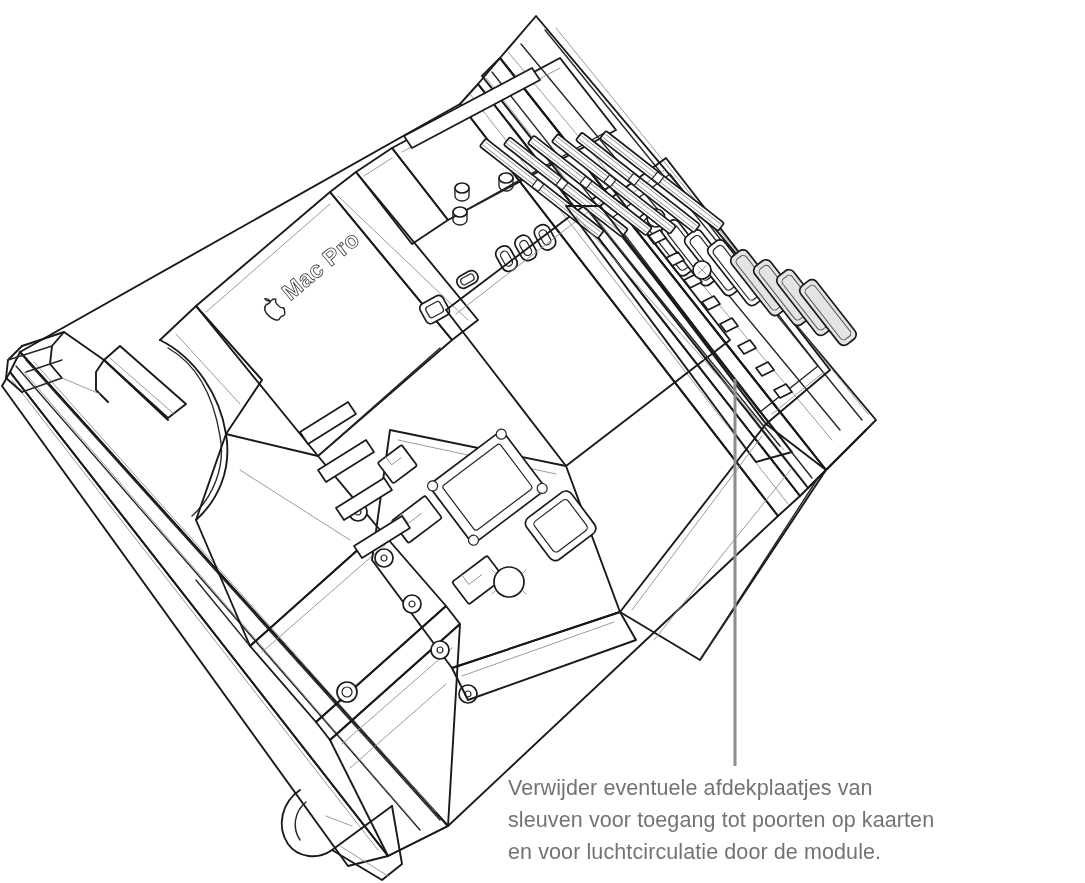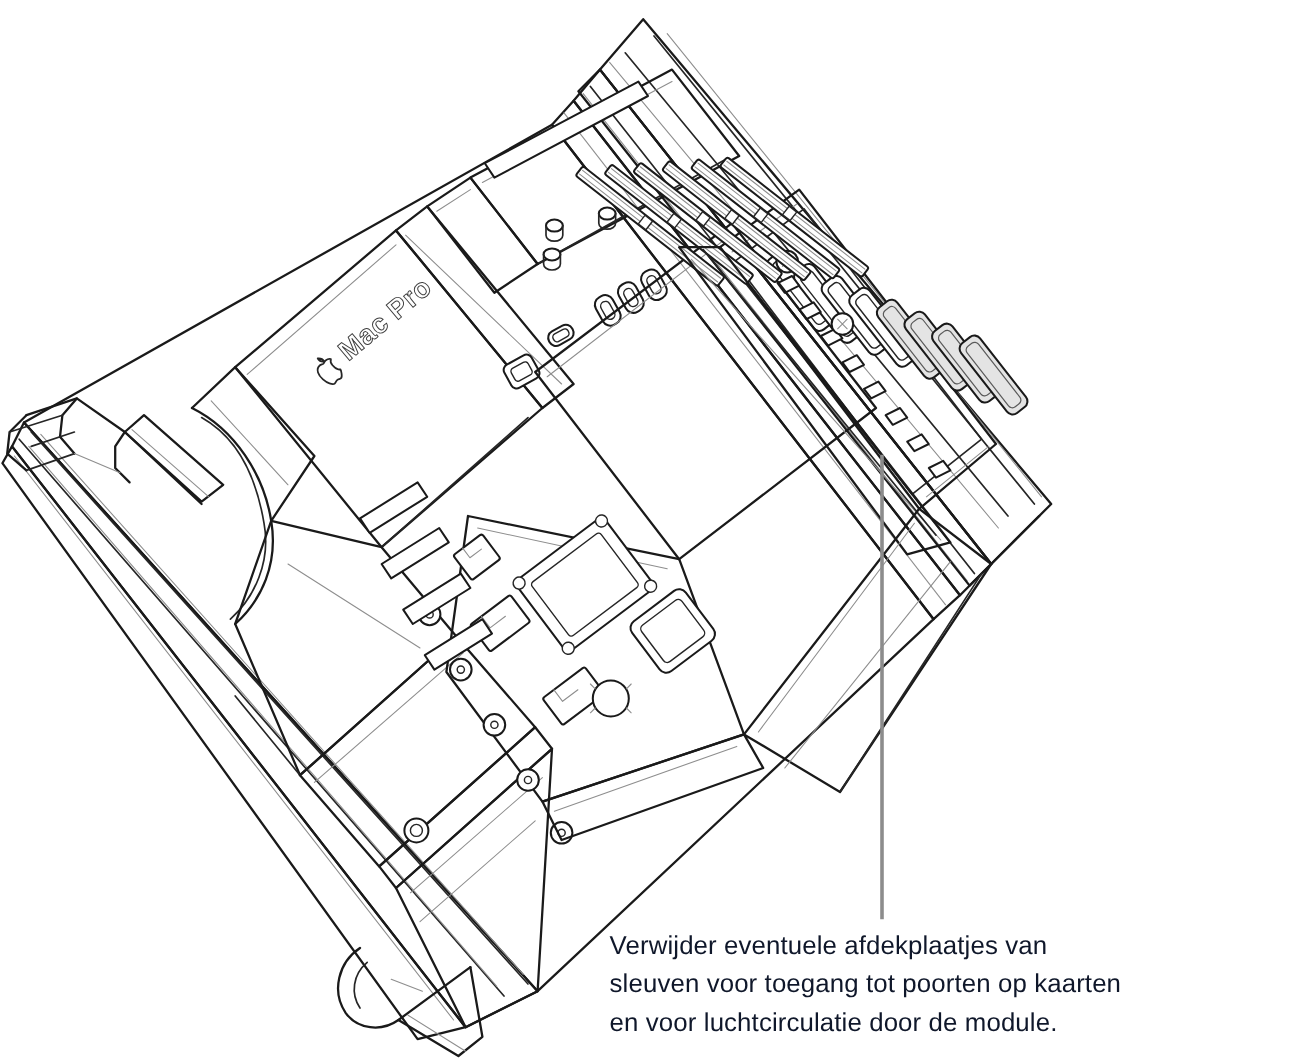--- a/index.html
+++ b/index.html
@@ -27,21 +27,21 @@
     width: 1085px;
     height: 883px;
   }
   .caption {
     position: absolute;
     left: 508px;
     top: 772px;
     width: 560px;
     font-size: 21.5px;
     line-height: 32px;
-    color: #0f172a;
+    color: #737373;
     letter-spacing: 0.1px;
     white-space: pre-line;
   }
 </style>
 </head>
 <body>
 
 <div id="stage">
 
   <svg id="illustration" viewBox="0 0 1085 883" xmlns="http://www.w3.org/2000/svg">

